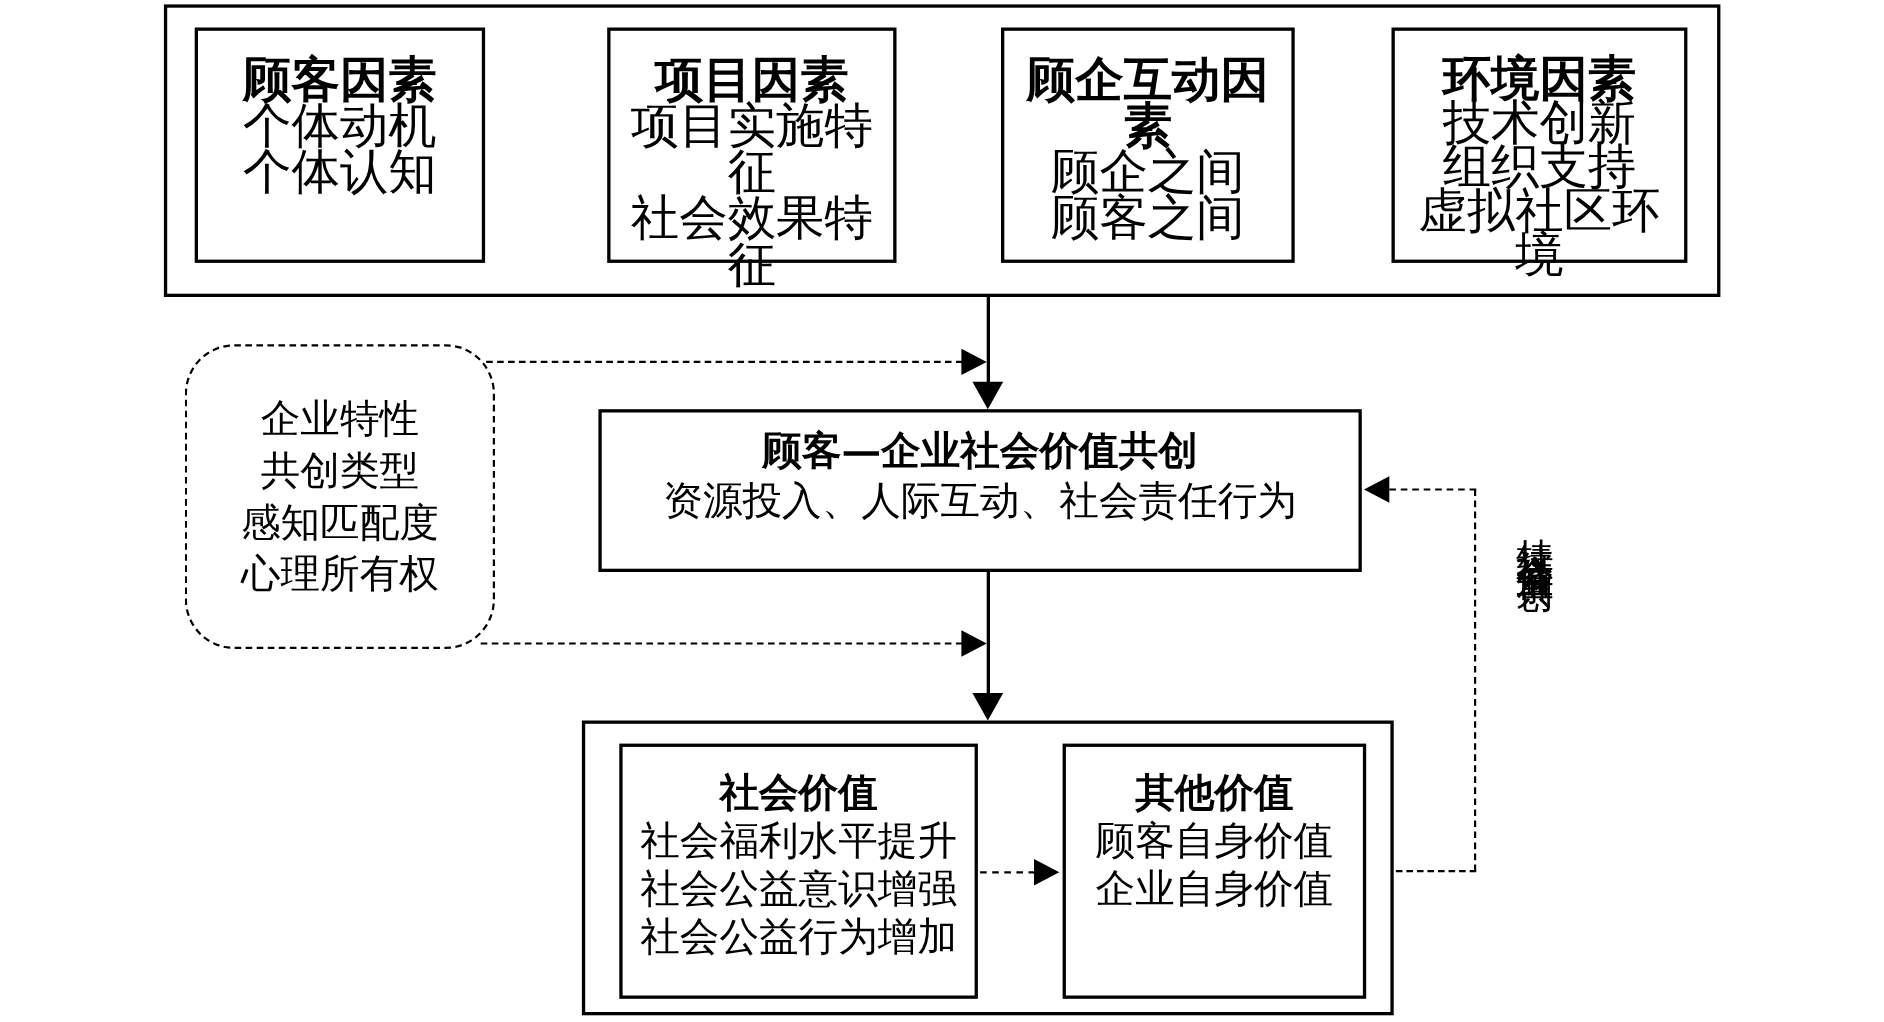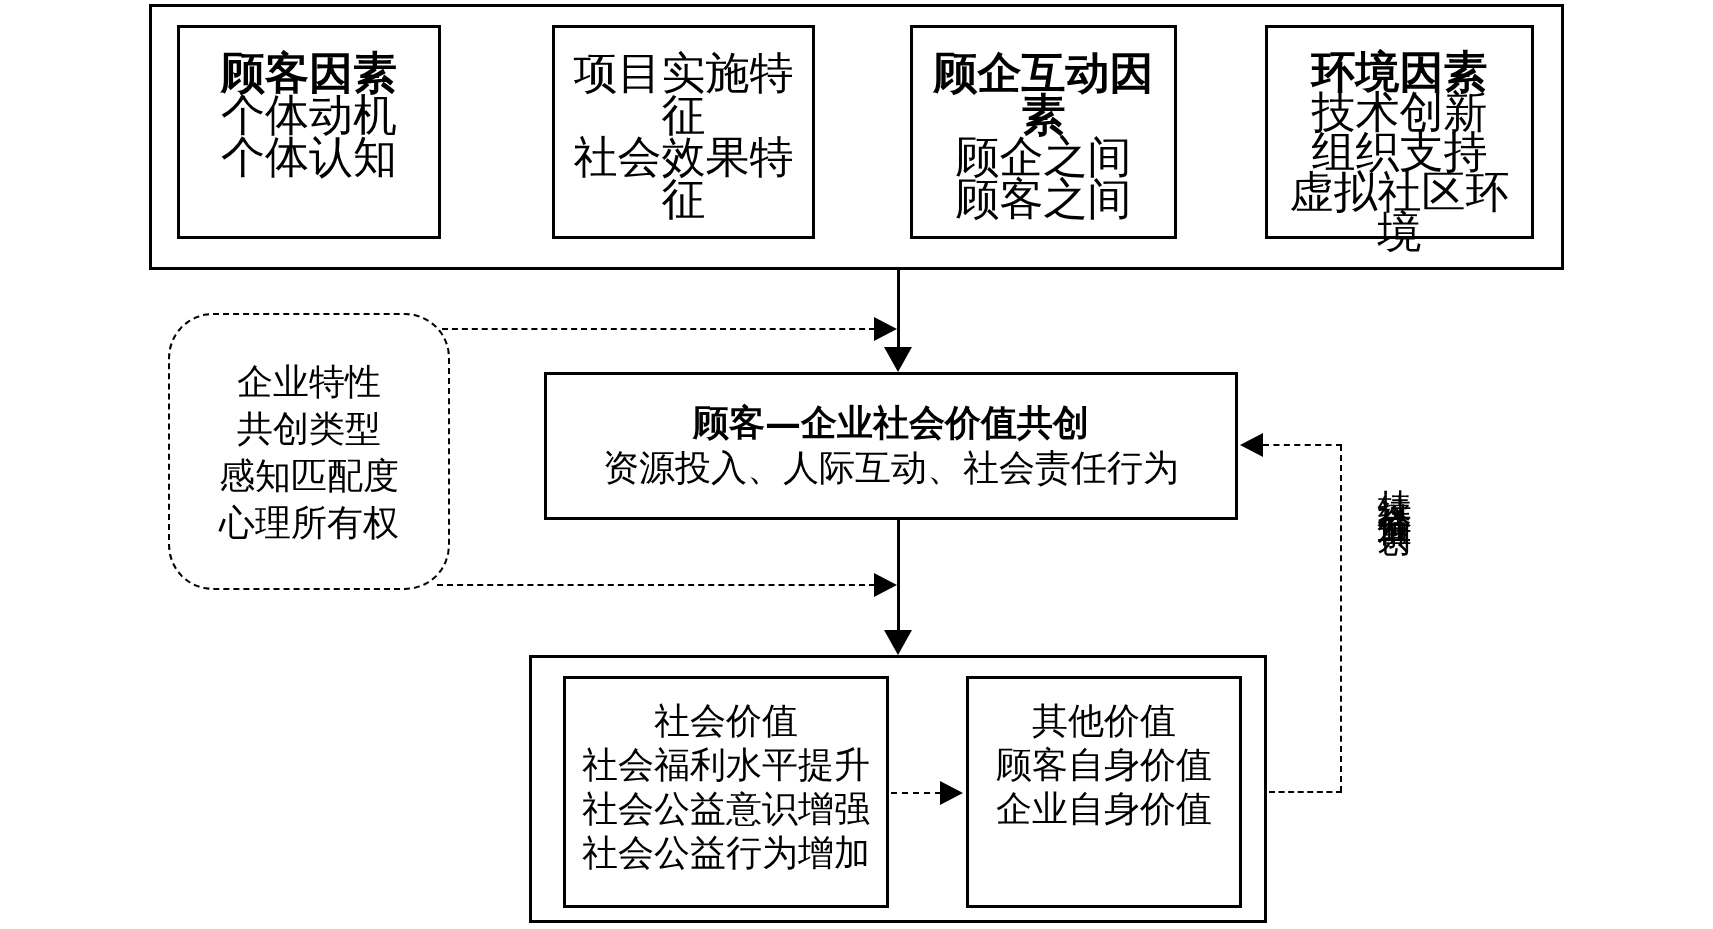--- a/index.html
+++ b/index.html
@@ -39,32 +39,32 @@
     background: #ffffff;
     display: flex;
     flex-direction: column;
     justify-content: center;
     text-align: center;
     font-size: 36px;
     line-height: 47px;
   }
 
   .core-box {
-    padding-top: 24px;
+    padding-top: 12px;
     font-size: 36px;
     line-height: 46px;
   }
   .core-title { font-weight: bold; }
 
   .outcome-box {
     padding-top: 20px;
     font-size: 36px;
     line-height: 44px;
   }
-  .outcome-title { font-weight: normal; }
+  .outcome-title { font-weight: bold; }
 
   .vline-solid {
     position: absolute;
     width: 3px;
     background: #000000;
   }
   .hline-dashed {
     position: absolute;
     height: 0;
     border-top: 2px dashed #000000;
@@ -114,20 +114,21 @@
 
   <div class="container-rect" style="left:149px; top:4px; width:1415px; height:266px;"></div>
 
   <div class="node-box factor-box" style="left:177px; top:25px; width:264px; height:214px;">
     <div class="factor-title">顾客因素</div>
     <div>个体动机</div>
     <div>个体认知</div>
   </div>
 
   <div class="node-box factor-box" style="left:552px; top:25px; width:263px; height:214px;">
+    <div class="factor-title">项目因素</div>
     <div>项目实施特征</div>
     <div>社会效果特征</div>
   </div>
 
   <div class="node-box factor-box" style="left:910px; top:25px; width:267px; height:214px;">
     <div class="factor-title">顾企互动因素</div>
     <div>顾企之间</div>
     <div>顾客之间</div>
   </div>
 

